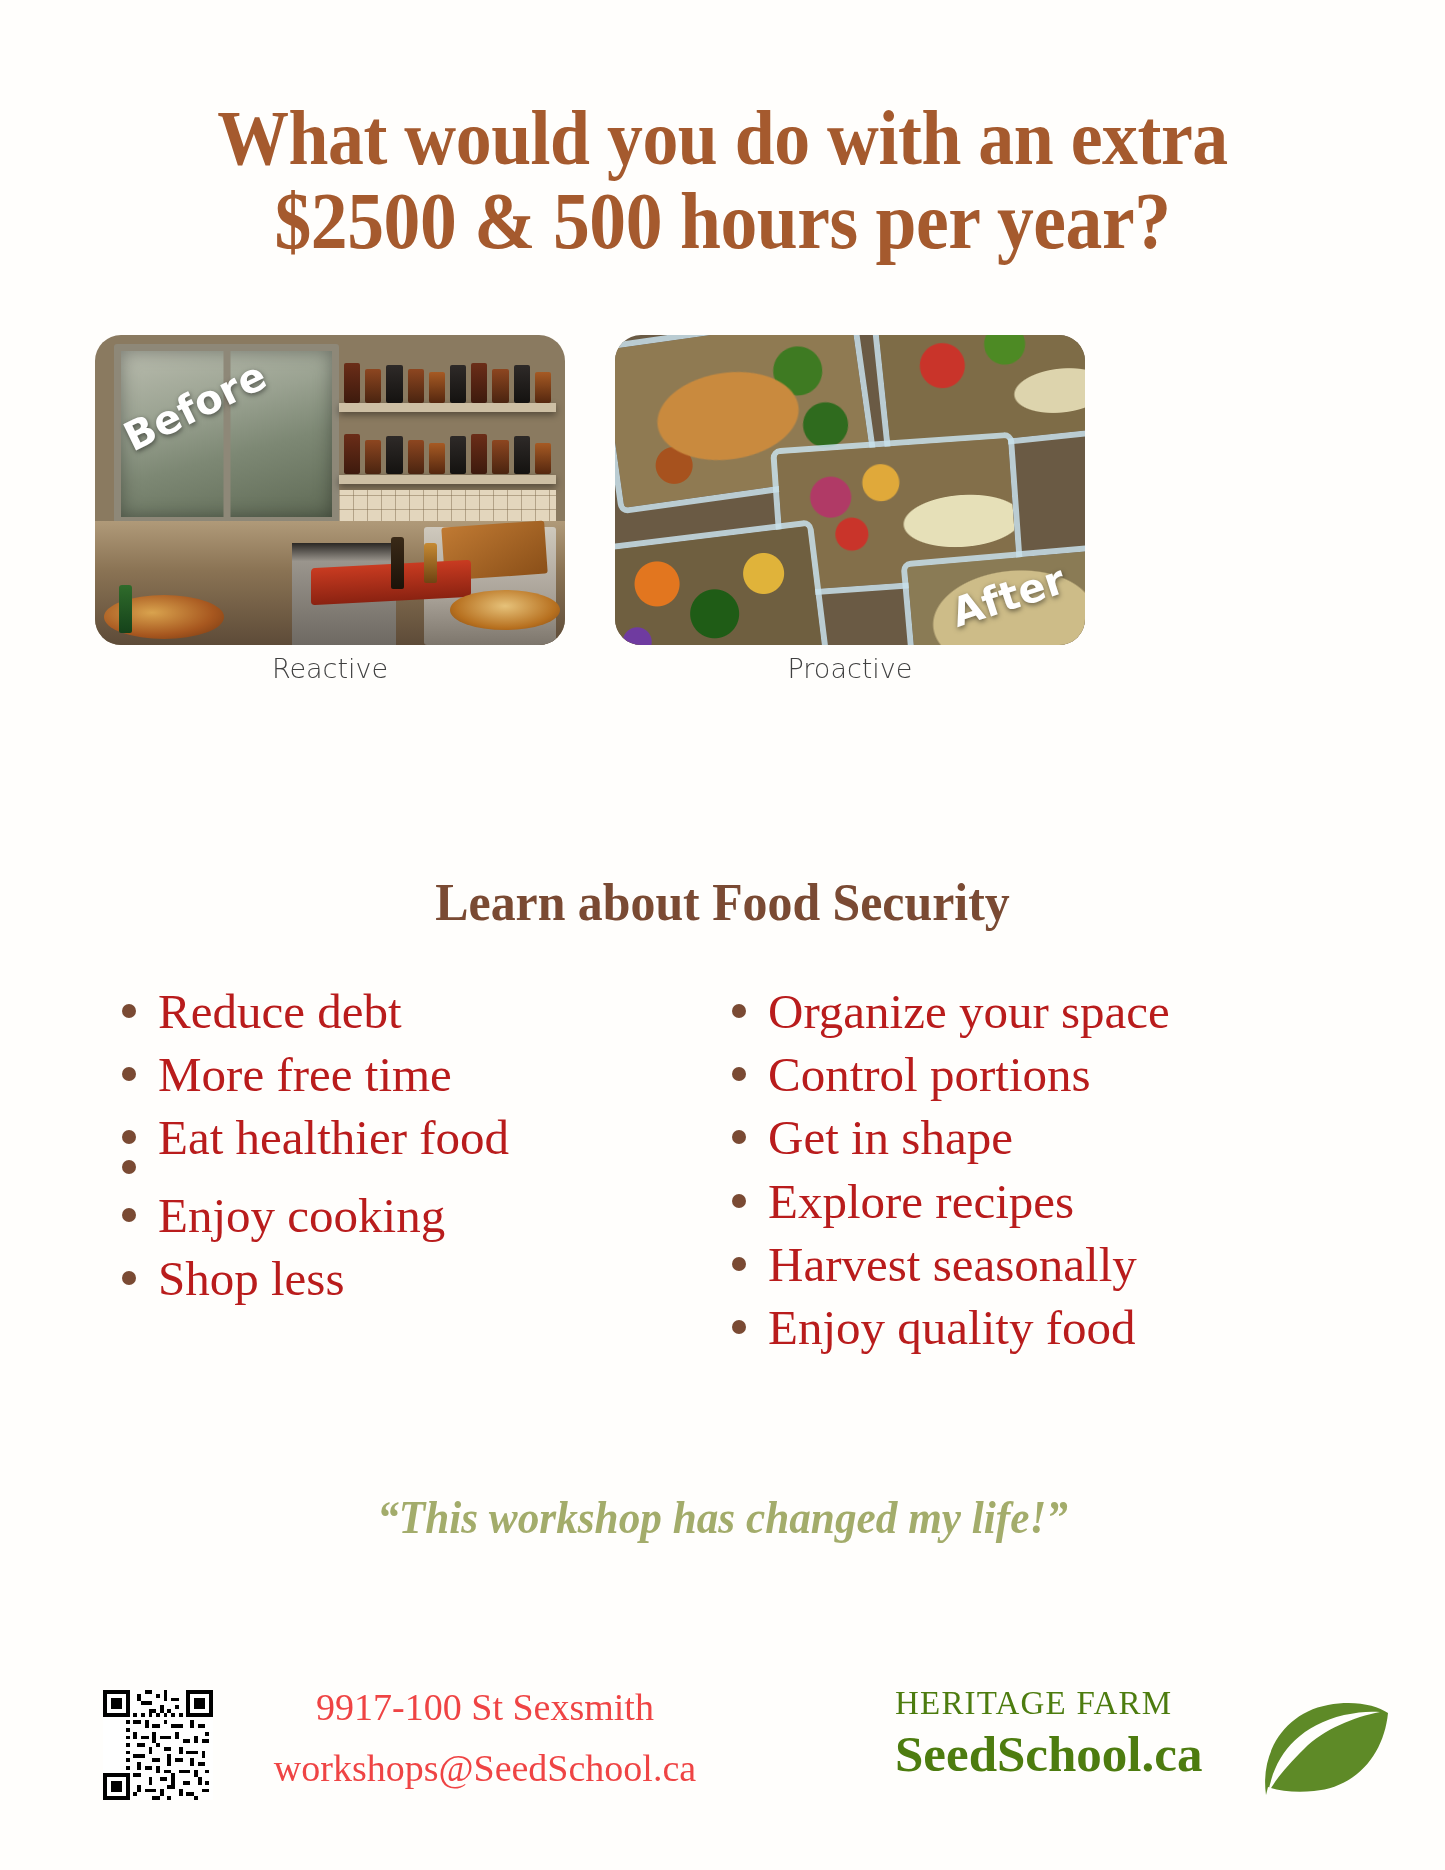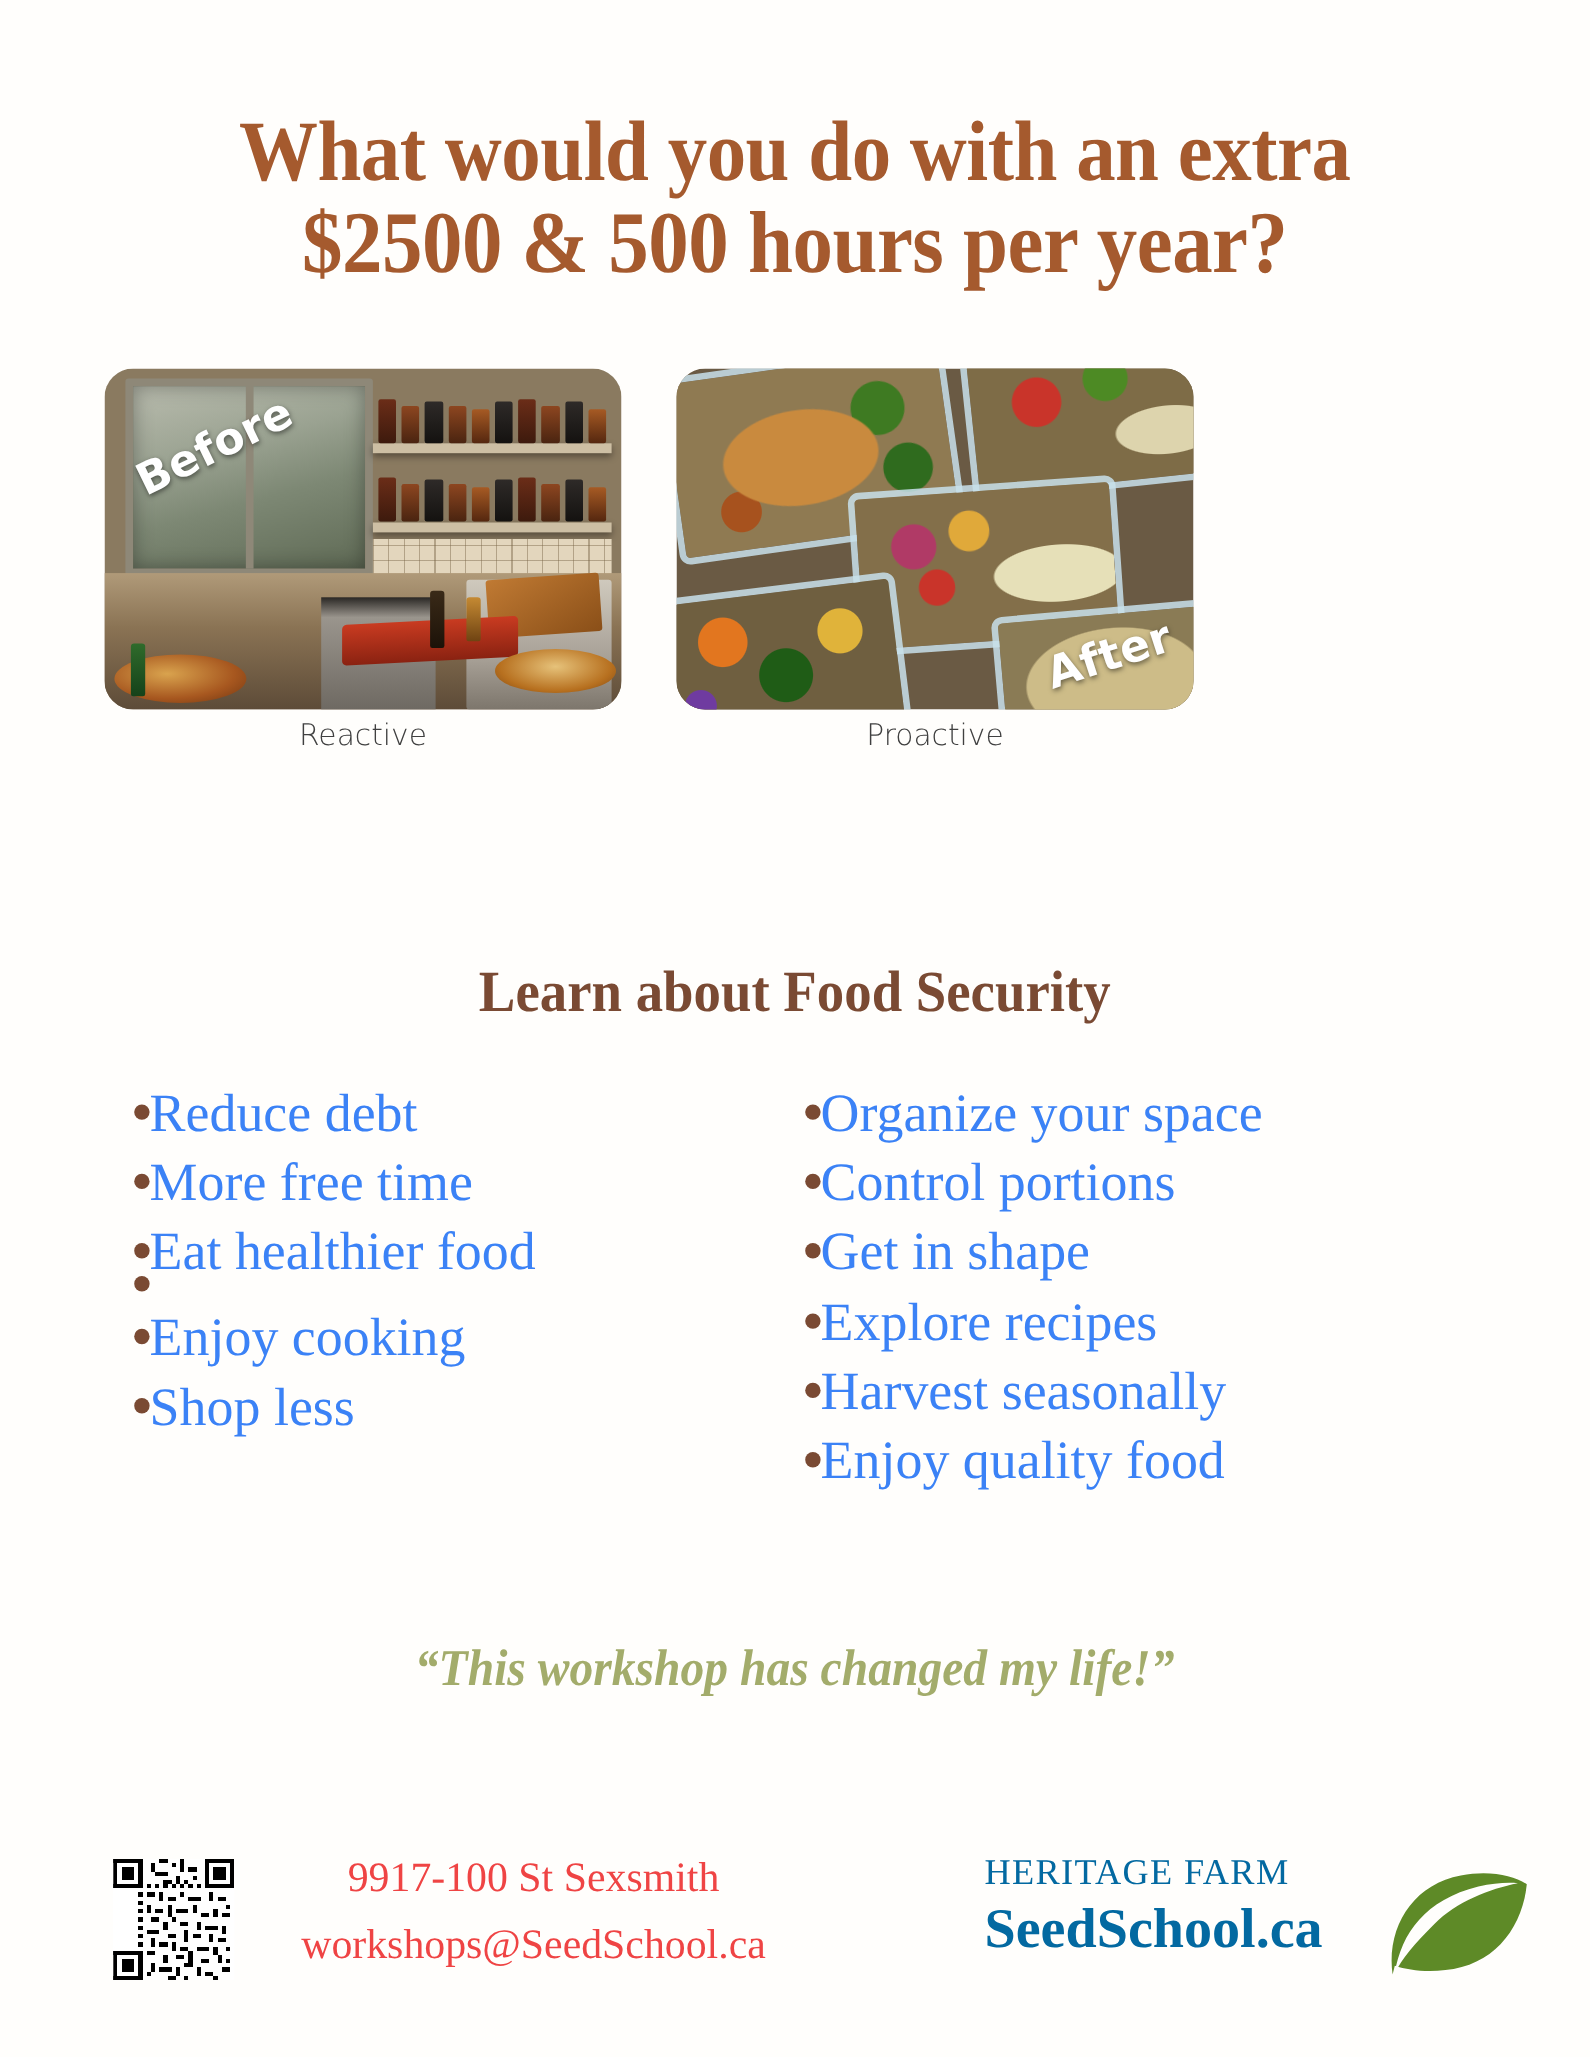--- a/index.html
+++ b/index.html
@@ -258,21 +258,22 @@
     top: 980px;
     left: 110px;
     width: 1230px;
     display: flex;
     gap: 70px;
   }
   .benefit-col { width: 540px; }
   .benefit-item {
     display: flex;
     align-items: baseline;
-    color: #3b82f6;
+    gap: 22px;
+    color: #b91c1c;
     font-family: "Liberation Serif", serif;
     font-size: 49px;
     line-height: 1.29;
     white-space: nowrap;
   }
   .benefit-bullet {
     flex: 0 0 auto;
     width: 14px; height: 14px;
     border-radius: 50%;
     background: #7A4A33;
@@ -322,21 +323,21 @@
     color: #ef4444;
     font-family: "Liberation Serif", serif;
     font-size: 38px;
     line-height: 1.6;
   }
 
   .brand {
     position: absolute;
     left: 895px; top: 38px;
     text-align: left;
-    color: #0369a1;
+    color: #4d7c0f;
   }
   .brand-top {
     font-family: "Liberation Serif", serif;
     font-size: 33px;
     letter-spacing: 1.2px;
     line-height: 1.25;
   }
   .brand-main {
     font-family: "Liberation Serif", serif;
     font-weight: bold;

